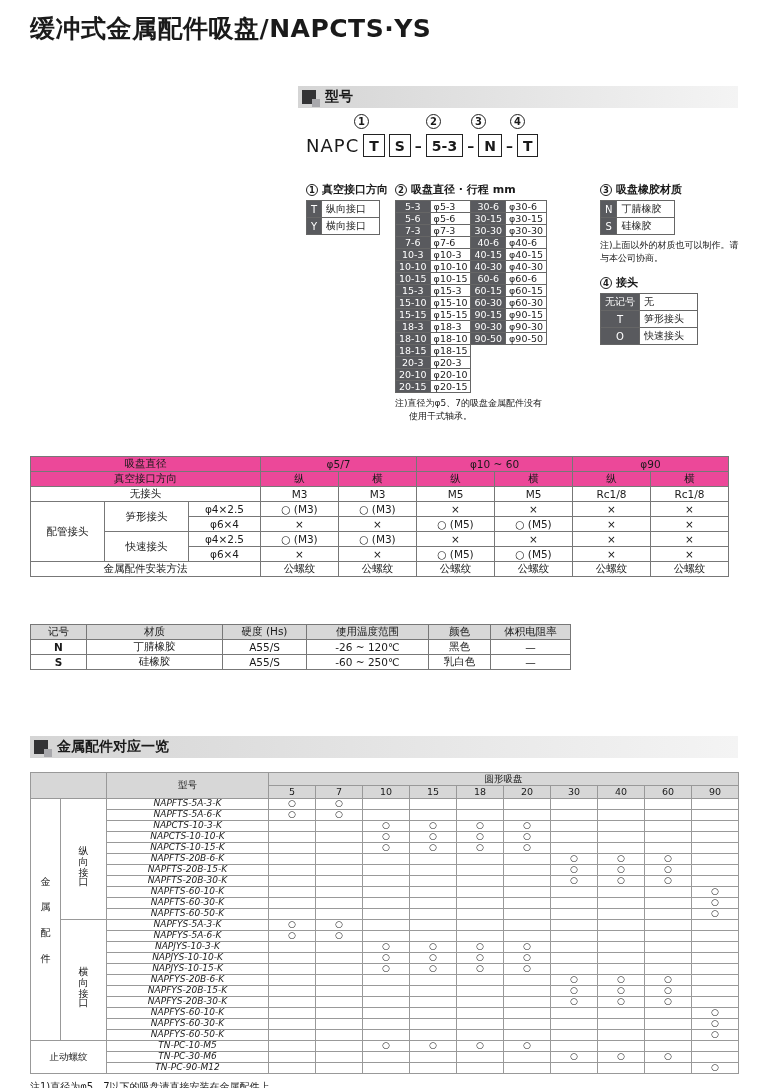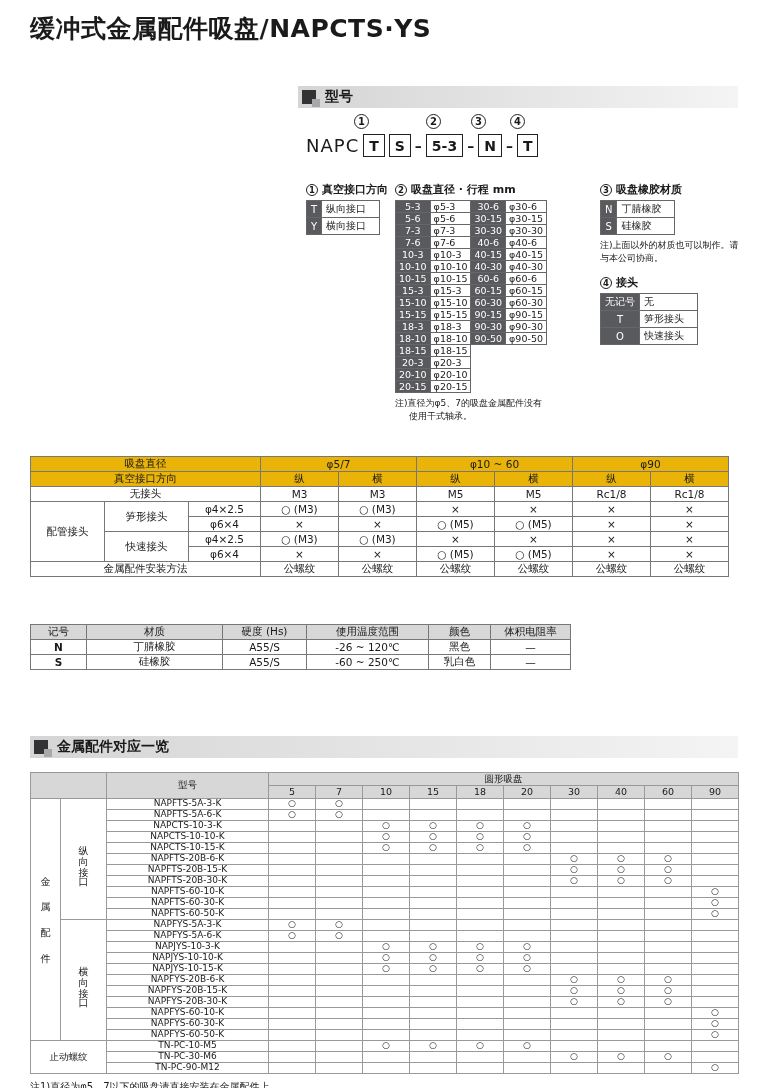--- a/index.html
+++ b/index.html
@@ -42,33 +42,33 @@
   .note .ind{padding-left:14px;}
   .col3 .note{margin:4px 0 10px;}
 
   .section{position:absolute;left:30px;width:708px;}
   #sec-fitting{top:444px;}
   #sec-padspec{top:612px;}
   #sec-corr{top:736px;}
 
   table.spec{border-collapse:collapse;table-layout:fixed;margin-top:12px;font-size:10.5px;}
   table.spec td{border:1px solid #777;text-align:center;height:15px;padding:0 2px;overflow:hidden;white-space:nowrap;}
-  table.spec tr.gray td{background:#eab308;margin-top:29px;}
+  table.spec tr.gray td{background:#ec4899;margin-top:29px;}
   table.spec td.llabel{background:#fff;}
   table.spec td.hcell{background:#d7d7d7;}
   #pad-table td.symbol{font-weight:bold;}
 
   table.corr-table{border-collapse:collapse;table-layout:fixed;width:708px;margin-top:14px;font-size:9px;}
   table.corr-table td{border:1px solid #999;text-align:center;vertical-align:middle;height:11px;padding:0;line-height:1.1;overflow:hidden;white-space:nowrap;}
   table.corr-table thead td{background:#d7d7d7;height:13px;font-size:9.5px;}
   table.corr-table thead td.blank{background:#d7d7d7;}
   table.corr-table td.vlabel{writing-mode:vertical-rl;text-orientation:upright;letter-spacing:11px;font-size:10px;background:#fff;}
   table.corr-table td.vlabel.big{letter-spacing:26px;}
   table.corr-table td.slabel{font-size:9.5px;background:#fff;}
-  table.corr-table td.model{font-size:9px;}
+  table.corr-table td.model{font-size:9px;font-style:italic;}
   .footnotes{margin-top:6px;font-size:10px;line-height:1.35;}
   .footnotes .ind2{padding-left:11px;}
 </style>
 </head>
 <body>
 
 <div class="page">
 
   <h1 class="title">缓冲式金属配件吸盘/NAPCTS·YS</h1>
 

